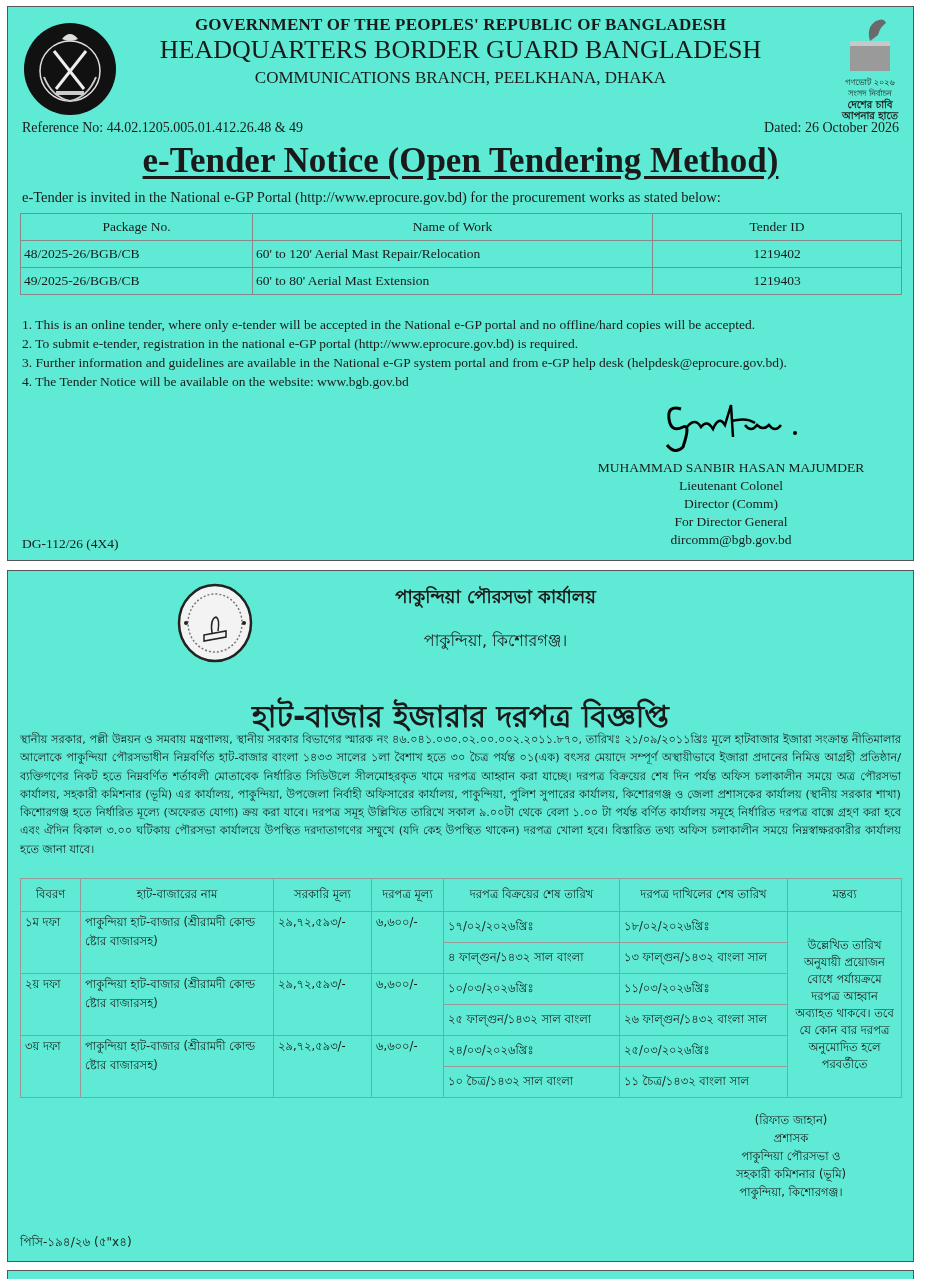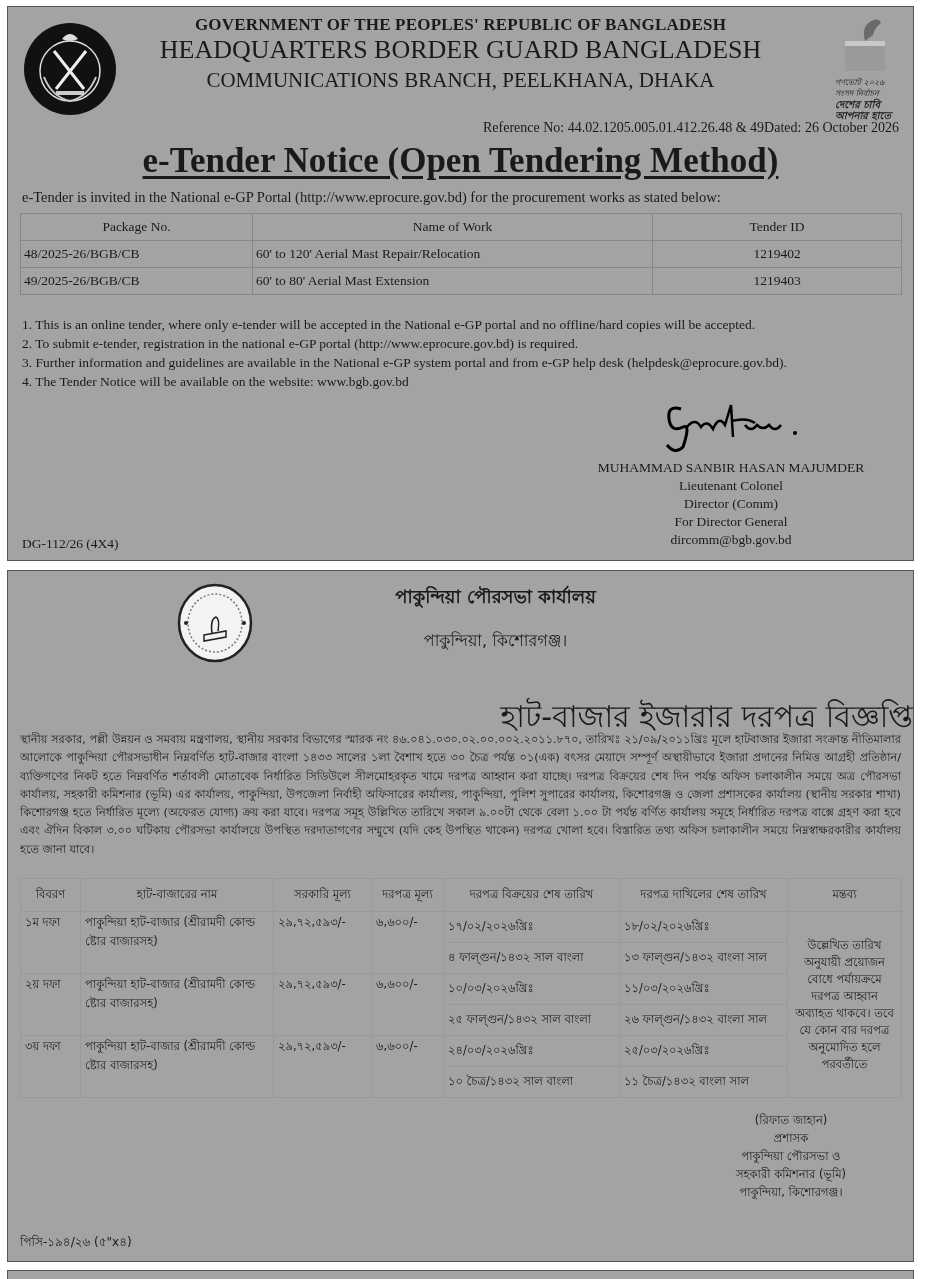--- a/index.html
+++ b/index.html
@@ -1,37 +1,37 @@
 <!DOCTYPE html>
 <html><head>
 <meta charset="utf-8">
 <style>
   html, body { margin: 0; padding: 0; background: #ffffff; }
   body { width: 931px; height: 1279px; position: relative; overflow: hidden;
          font-family: "Liberation Serif", "DejaVu Serif", serif; color: #1a1a1a; }
 
-  .notice { position: absolute; left: 7px; width: 907px; background: #a3a3a3;
+  .notice { position: absolute; left: 7px; width: 907px; background: #5eead4;
             border: 1.5px solid #555; box-sizing: border-box; }
   #bgb { top: 6px; height: 555px; }
   #pak { top: 570px; height: 692px; }
   #next { top: 1270px; height: 20px; }
 
   
   .bgb-logo { position: absolute; left: 14px; top: 14px; width: 96px; height: 96px; }
   .bgb-head { position: absolute; left: 120px; right: 120px; top: 8px; text-align: center; }
   .bgb-head .l1 { font-size: 17px; font-weight: bold; letter-spacing: 0.2px; }
   .bgb-head .l2 { font-size: 26px; font-weight: normal; }
-  .bgb-head .l3 { font-size: 21px; margin-top: 3px; }
-  .election { position: absolute; right: 8px; top: 8px; width: 70px; height: 104px; text-align: left; font-style: italic; }
+  .bgb-head .l3 { font-size: 17px; margin-top: 3px; }
+  .election { position: absolute; right: 8px; top: 8px; width: 70px; height: 104px; text-align: center; }
   .election .t { font-family: "DejaVu Sans", sans-serif; line-height: 11px; }
   .election .s { font-size: 8px; }
   .election .b { font-size: 10px; font-weight: bold; }
 
   .ref-row { position: absolute; left: 14px; right: 14px; top: 113px; font-size: 14px;
-             display: flex; justify-content: flex-end; }
+             display: flex; justify-content: space-between; }
   .big-title { position: absolute; left: 0; right: 0; top: 134px; text-align: center;
                font-size: 35px; font-weight: bold; text-decoration: underline; text-underline-offset: 4px; }
   .intro { position: absolute; left: 14px; right: 14px; top: 182px; font-size: 14.5px; }
 
   table.pkg { position: absolute; left: 12px; width: 882px; top: 206px; border-collapse: collapse;
               font-size: 13.5px; }
   table.pkg td, table.pkg th { border: 1px solid #888; padding: 0 3px; height: 26px; font-weight: normal; }
   table.pkg th { text-align: center; }
   table.pkg td.c { text-align: center; }
 
@@ -43,22 +43,22 @@
   .bgb-code { position: absolute; left: 14px; bottom: 8px; font-size: 13.5px; }
 
   
   .bn { font-family: "DejaVu Sans", sans-serif; }
   .pak-seal { position: absolute; left: 168px; top: 12px; width: 78px; height: 80px; }
   .pak-head { position: absolute; left: 250px; right: 180px; top: 12px; text-align: center; }
   .pak-head .l1 { font-size: 18px; font-weight: bold; }
   .pak-head .l2 { font-size: 16px; margin-top: 14px; }
   .pak-ref { position: absolute; left: 12px; right: 12px; top: 96px; font-size: 11.5px;
              display: flex; justify-content: space-between; }
-  .pak-title { position: absolute; left: 0; right: 0; top: 122px; text-align: right;
-               font-size: 30px; font-weight: normal; }
+  .pak-title { position: absolute; left: 0; right: 0; top: 122px; text-align: center;
+               font-size: 30px; font-weight: bold; }
   .pak-body { position: absolute; left: 12px; right: 12px; top: 160px; font-size: 11.3px;
               line-height: 18.3px; text-align: justify; }
 
   table.hat { position: absolute; left: 12px; width: 882px; top: 307px; border-collapse: collapse;
               font-size: 11.5px; }
   table.hat td, table.hat th { border: 1px solid #999; padding: 2px 4px; vertical-align: top; font-weight: normal; }
   table.hat th { height: 28px; vertical-align: middle; text-align: center; }
   table.hat td.sub { height: 26px; vertical-align: middle; }
   table.hat td.remark { text-align: center; vertical-align: middle; line-height: 17px; }
 

